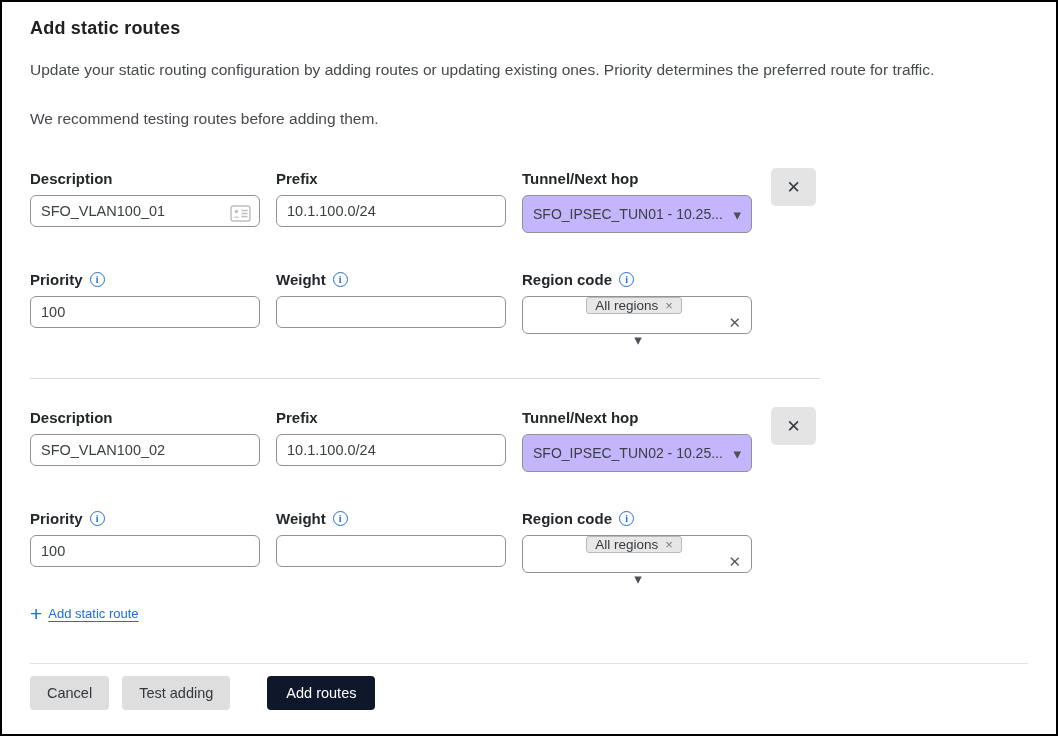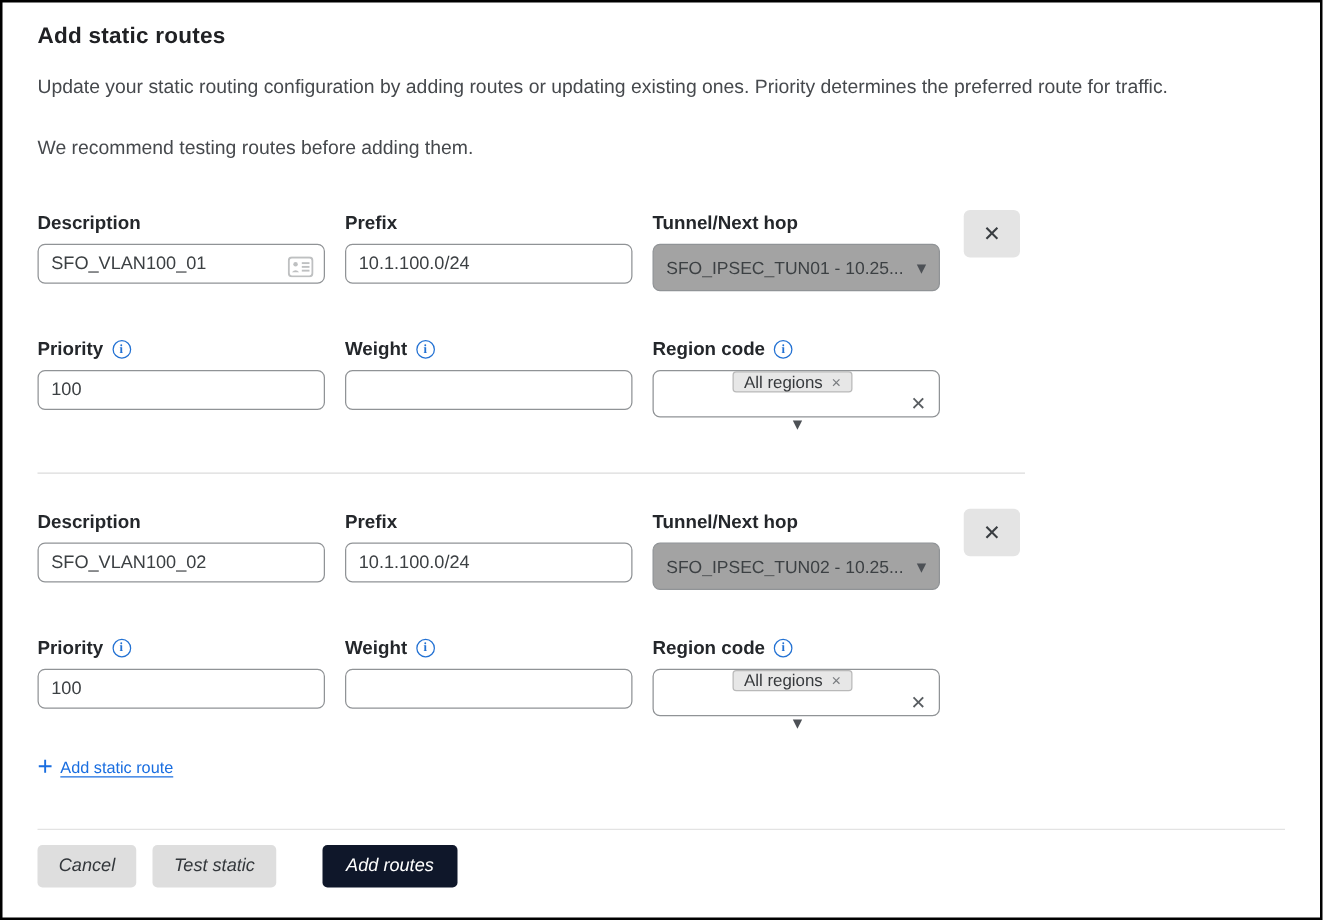--- a/index.html
+++ b/index.html
@@ -54,21 +54,21 @@
   }
   .input-wrap { position: relative; }
   .autofill-icon {
     position: absolute; right: 9px; top: 10px;
     width: 21px; height: 17px; pointer-events: none; opacity: 0.55;
   }
 
   .select-box {
     width: 100%; height: 38px;
     border: 1px solid #909396; border-radius: 6px;
-    background: #a3a3a3; display: flex; align-items: center;
+    background: #c4b5fd; display: flex; align-items: center;
     padding: 0 10px; cursor: pointer;
   }
   .select-value {
     font-size: 14px; color: #3c4043; white-space: nowrap;
     overflow: hidden; flex: 1;
   }
   .caret {
     color: #4d5156; font-size: 15px; line-height: 1; margin-left: 8px;
     flex: 0 0 auto;
   }
@@ -114,21 +114,21 @@
 
   .footer { margin-top: auto; }
   .footer-divider {
     border: none; border-top: 1px solid #e3e3e3; width: 100%;
     margin-bottom: 12px;
   }
   .footer-buttons { display: flex; align-items: center; }
   .btn {
     height: 34px; border: none; border-radius: 4px;
     font-size: 14.5px; font-family: "Liberation Sans", sans-serif;
-    cursor: pointer; padding: 0 17px; font-style: italic;
+    cursor: pointer; padding: 0 17px;
   }
   .btn-secondary { background: #dedede; color: #33373b; margin-right: 13px; }
   .btn-primary { background: #0f172a; color: #ffffff; padding: 0 19px; margin-left: 24px; }
 </style>
 </head>
 <body>
 
 <div class="dialog">
 
   <h1 class="dialog-title">Add static routes</h1>
@@ -257,18 +257,18 @@
 
   <div class="add-link-row">
     <span class="add-plus">+</span>
     <span class="add-link">Add static route</span>
   </div>
 
   <div class="footer">
     <hr class="footer-divider">
     <div class="footer-buttons">
       <button class="btn btn-secondary">Cancel</button>
-      <button class="btn btn-secondary">Test static</button>
+      <button class="btn btn-secondary">Test adding</button>
       <button class="btn btn-primary">Add routes</button>
     </div>
   </div>
 
 </div>
 
 </body></html>

